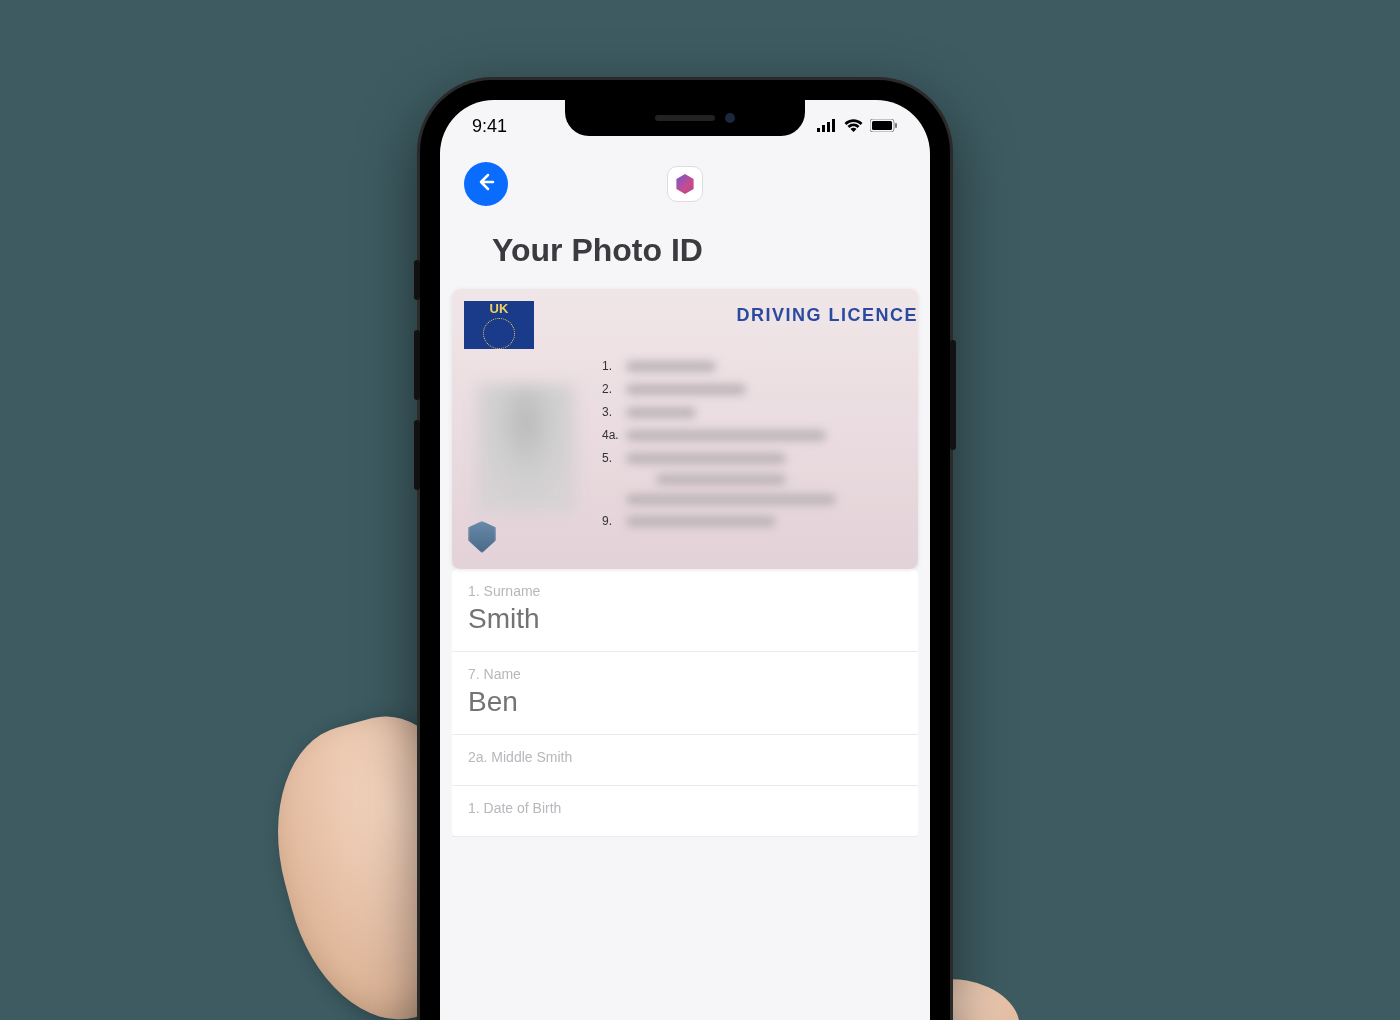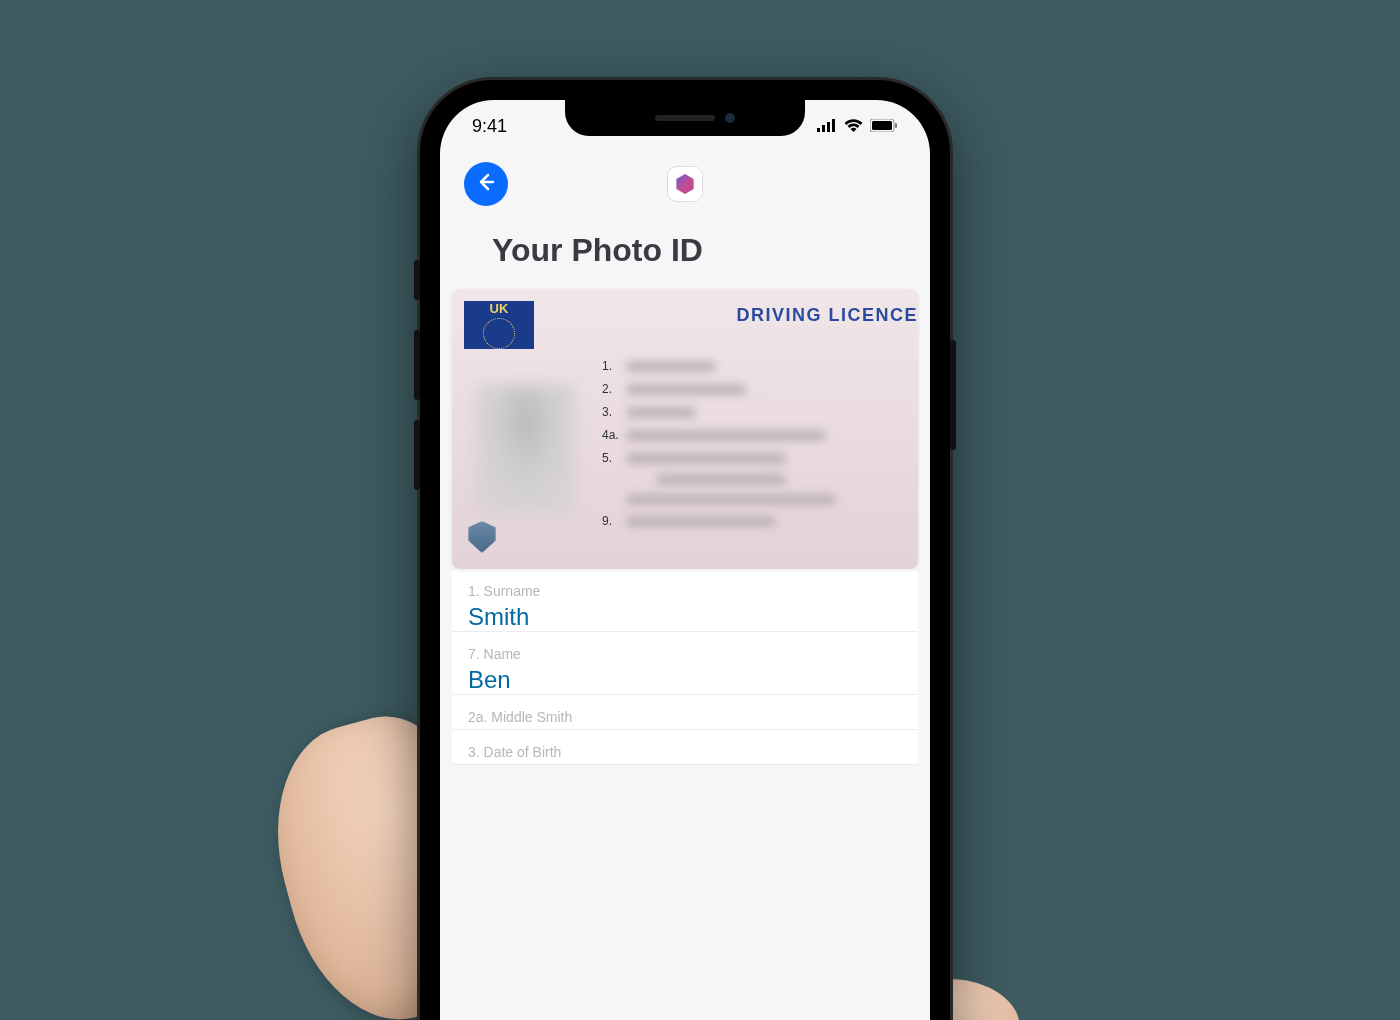--- a/index.html
+++ b/index.html
@@ -205,25 +205,25 @@
     filter: blur(1px);
   }
 
   
   .fields {
     margin: 0 12px;
     background: #fff;
     border-radius: 6px;
   }
   .field {
-    padding: 14px 16px 0;
+    padding: 14px 16px 16px;
     border-bottom: 1px solid #eceaea;
   }
   .field-label { font-size: 14px; color: #b7b7bc; margin-bottom: 4px; }
-  .field-value { font-size: 24px; color: #0369a1; font-weight: 500; }
+  .field-value { font-size: 28px; color: #737373; font-weight: 500; }
 
 </style>
 </head>
 <body>
 
 <div class="thumb"></div>
 <div class="finger"></div>
 
 <div class="phone">
   <div class="side-btn l1"></div>
@@ -329,18 +329,18 @@
         <div class="field-value">Smith</div>
       </div>
       <div class="field">
         <div class="field-label">7. Name</div>
         <div class="field-value">Ben</div>
       </div>
       <div class="field">
         <div class="field-label">2a. Middle Smith</div>
       </div>
       <div class="field">
-        <div class="field-label">3. Date of Birth</div>
+        <div class="field-label">1. Date of Birth</div>
       </div>
     </div>
 
   </div>
 </div>
 
 </body></html>

